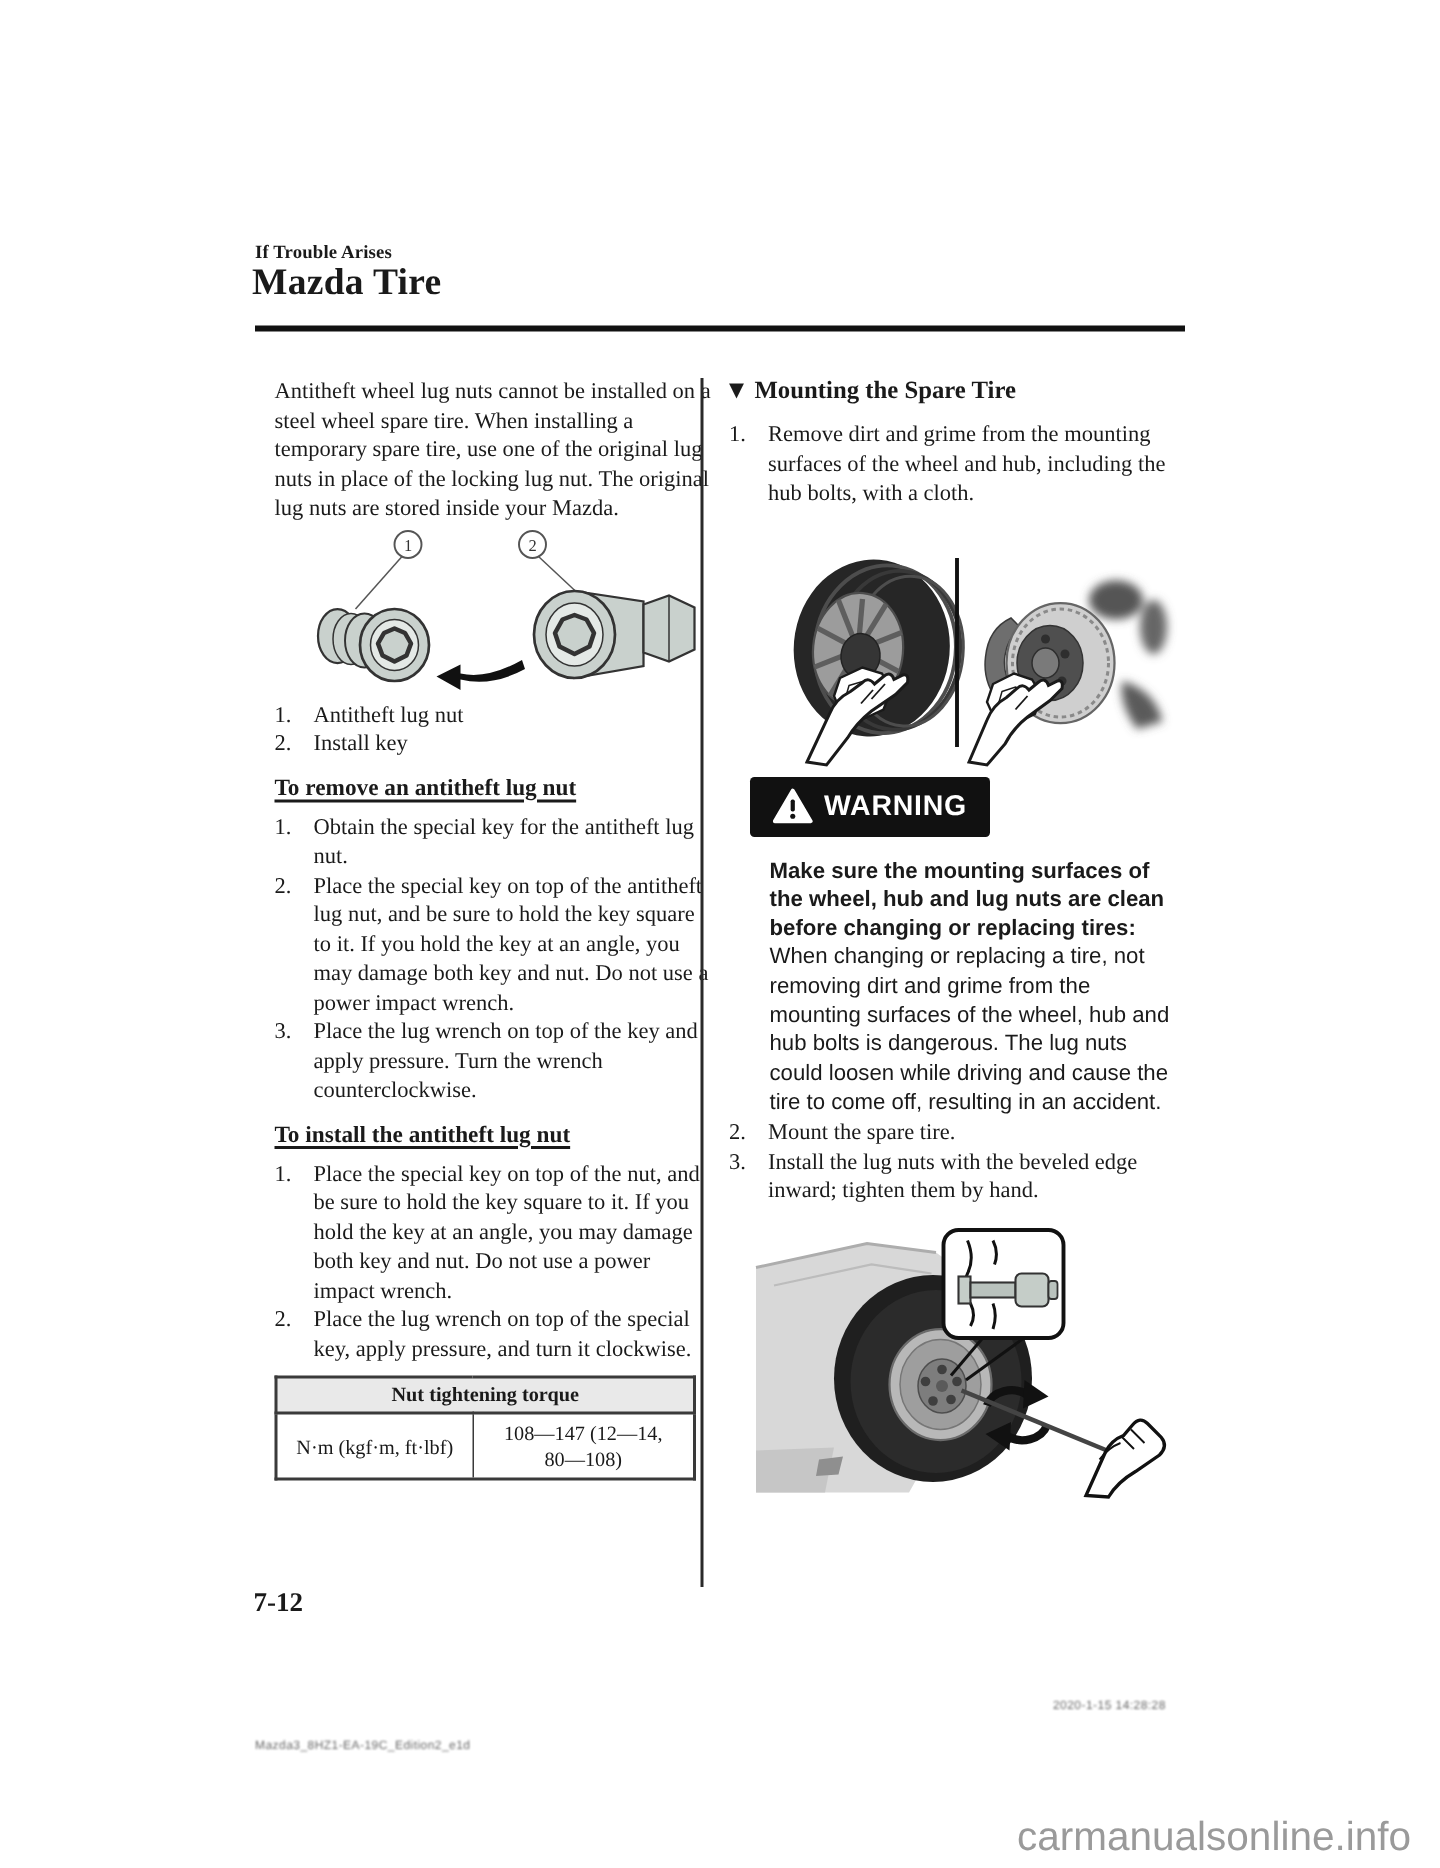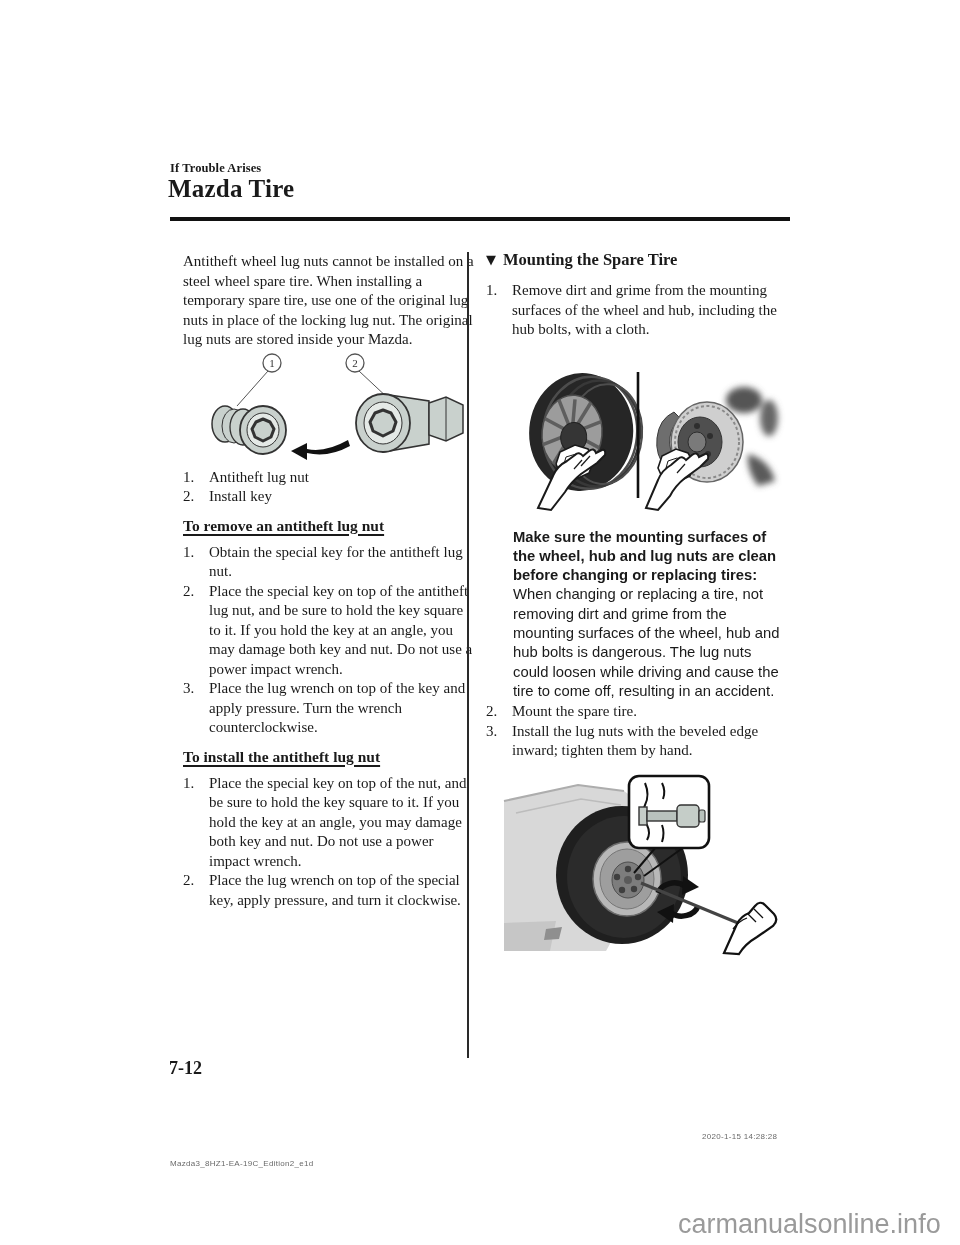--- a/index.html
+++ b/index.html
@@ -141,20 +141,32 @@
       <div class="step">
         <span class="num">1.</span>
         <span class="txt">Place the special key on top of the nut, and be sure to hold the key square to it. If you hold the key at an angle, you may damage both key and nut. Do not use a power impact wrench.</span>
       </div>
       <div class="step">
         <span class="num">2.</span>
         <span class="txt">Place the lug wrench on top of the special key, apply pressure, and turn it clockwise.</span>
       </div>
     </div>
 
+    <table class="torque-table">
+      <tbody>
+          <tr>
+        <th colspan="2">Nut tightening torque</th>
+      </tr>
+      <tr>
+        <td class="t-label">N·m (kgf·m, ft·lbf)</td>
+        <td class="t-value">108—147 (12—14,
+80—108)</td>
+      </tr>
+    </tbody>
+      </table>
   </div>
 
   <div class="vdivider"></div>
 
   <div class="col-right">
 
     <div class="r-heading">
       <span class="tri">▼</span>
       <span>Mounting the Spare Tire</span>
     </div>
@@ -213,20 +225,28 @@
           <circle cx="200" cy="100" r="3" fill="#2e2e2e"></circle>
       </g>
       <g>
         <path d="M176,100 l14,-7 12,4 6,10 -4,13 -14,7 -13,-4 -5,-11 Z" fill="#fff" stroke="#1a1a1a" stroke-width="1.6"></path>
         <path d="M182,105 l9,-3 8,4 -3,9 -10,3 -6,-6 Z" fill="#fff" stroke="#1a1a1a" stroke-width="1"></path>
         <path d="M160,152 L172,124 Q176,114 185,109 L192,103 Q196,99 200,104 L206,99 Q211,95 213,101 L219,98 Q223,97 222,103 L214,111 L199,122 Q189,130 184,140 L172,154 Z" fill="#fff" stroke="#1a1a1a" stroke-width="2"></path>
         <line x1="199" y1="108" x2="191" y2="117" stroke="#1a1a1a" stroke-width="1.2"></line>
       </g>
     </svg>
 
+    <div class="warnbox">
+      <svg width="27" height="25" viewBox="0 0 27 25">
+        <polygon points="13.5,2 25.5,22.5 1.5,22.5" fill="#fff" stroke="#fff" stroke-width="2.5" stroke-linejoin="round"></polygon>
+        <rect x="12.1" y="8" width="2.8" height="8" rx="1.2" fill="#111"></rect>
+        <circle cx="13.5" cy="19.2" r="1.7" fill="#111"></circle>
+      </svg>
+      <span class="wlabel">WARNING</span>
+    </div>
 
     <div class="warn-text">
       <div class="lead">Make sure the mounting surfaces of the wheel, hub and lug nuts are clean before changing or replacing tires:</div>
       <div>When changing or replacing a tire, not removing dirt and grime from the mounting surfaces of the wheel, hub and hub bolts is dangerous. The lug nuts could loosen while driving and cause the tire to come off, resulting in an accident.</div>
     </div>
 
     <div class="r-steps-after">
       <div class="step">
         <span class="num">2.</span>
         <span class="txt">Mount the spare tire.</span>

